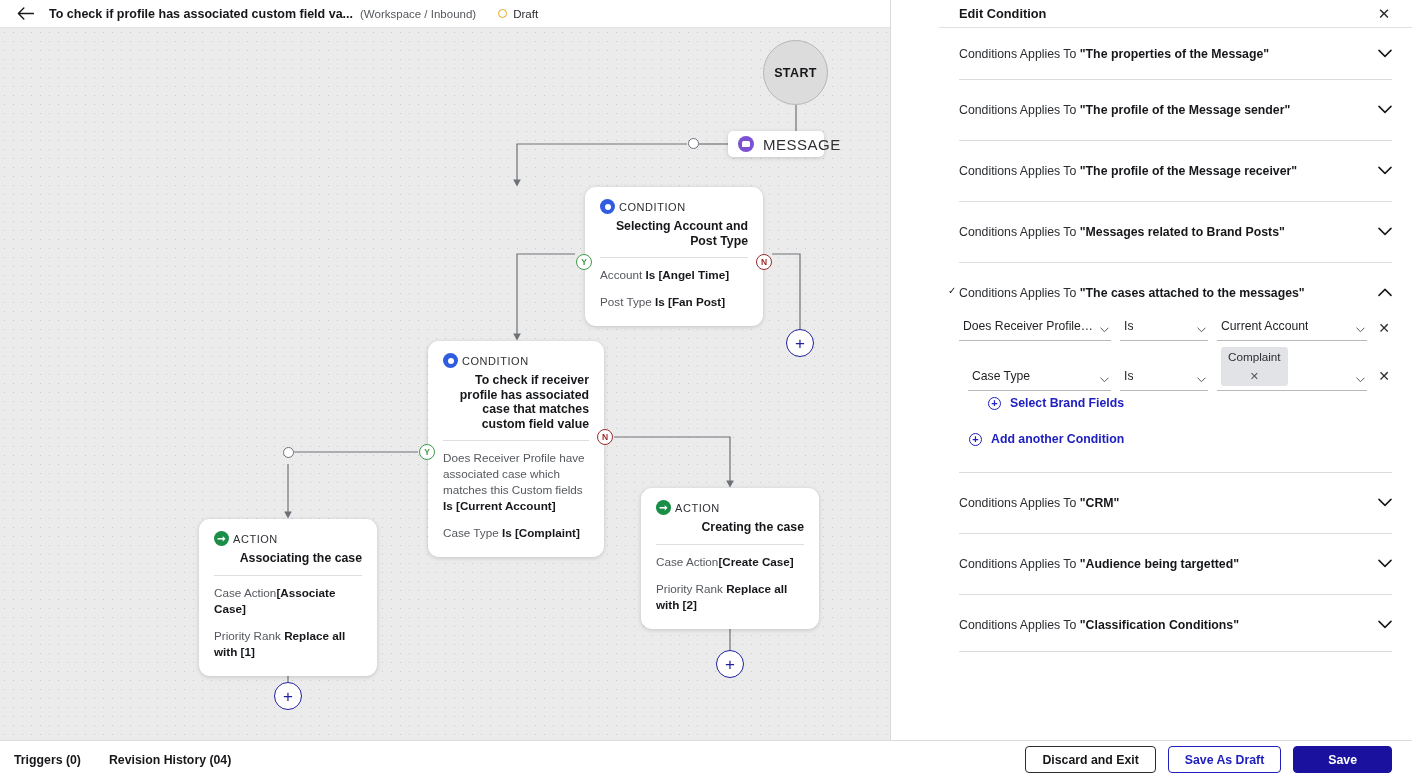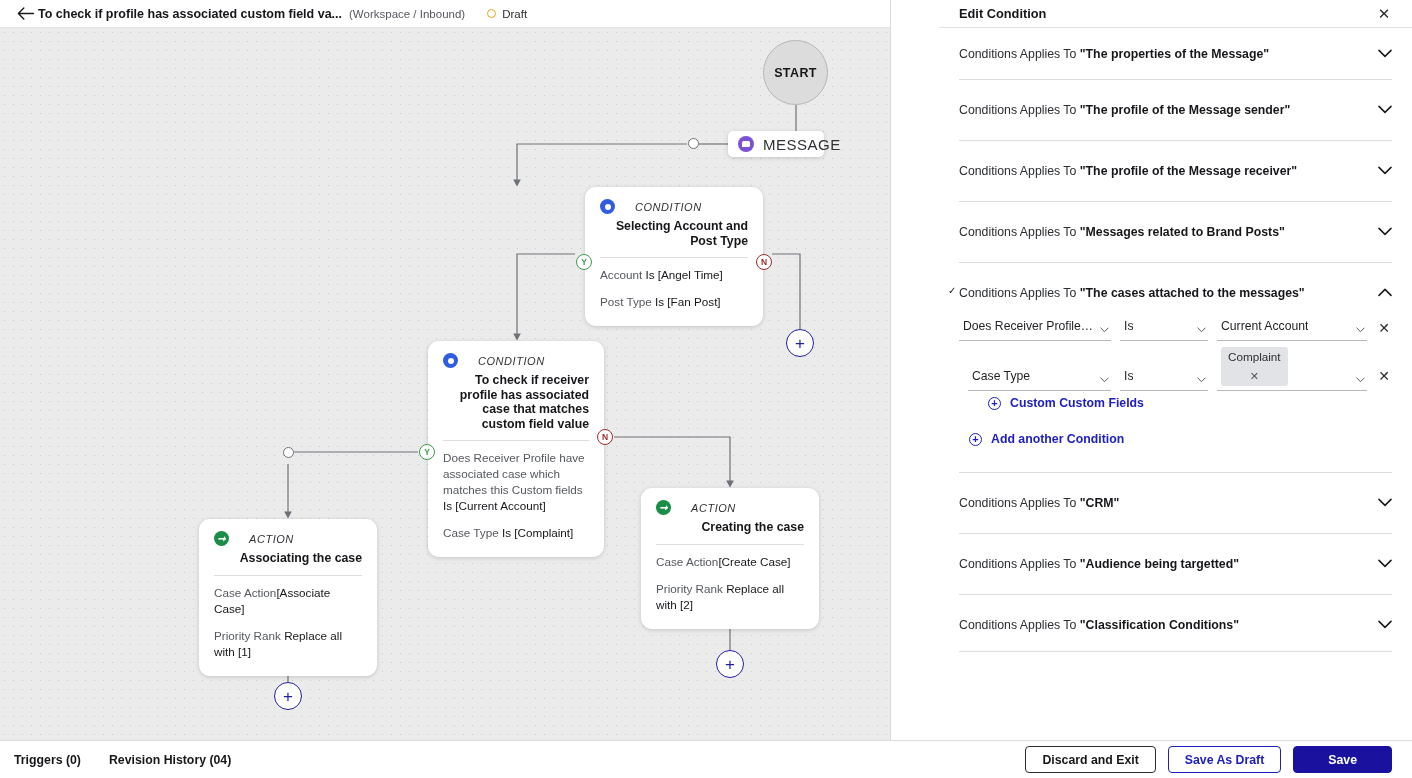--- a/index.html
+++ b/index.html
@@ -15,21 +15,21 @@
     position: absolute; left: 0; top: 0; width: 890px; height: 28px;
     background: #fff; display: flex; align-items: center;
     border-bottom: 1px solid #e3e3e3; padding-left: 14px;
   }
   .back-arrow {
     width: 22px; height: 22px; display: flex; align-items: center;
     justify-content: center; color: #1a1a1a; font-size: 17px; cursor: pointer;
     line-height: 1;
   }
   .flow-title {
-    margin-left: 2px; font-size: 12.5px; font-weight: bold; color: #16171a;
+    margin-left: 13px; font-size: 12.5px; font-weight: bold; color: #16171a;
     white-space: nowrap;
   }
   .flow-scope {
     margin-left: 7px; font-size: 11.5px; color: #55585e; white-space: nowrap;
   }
   .status-wrap {
     margin-left: 22px; display: flex; align-items: center; gap: 6px;
   }
   .status-dot {
     width: 9px; height: 9px; border-radius: 50%;
@@ -44,36 +44,36 @@
     background-image: radial-gradient(#c9c9c9 0.9px, transparent 0.9px);
     background-size: 9px 9px;
     overflow: hidden;
   }
   .svg-layer { position: absolute; left: 0; top: 0; width: 890px; height: 712px; }
 
   .node {
     position: absolute; background: #fff; border-radius: 11px;
     box-shadow: 0 1px 4px rgba(0,0,0,0.17);
   }
-  .node-hdr { display: flex; align-items: center; gap: 20px; font-style: italic; }
+  .node-hdr { display: flex; align-items: center; gap: 4px; }
   .node-kind {
     font-size: 11px; letter-spacing: .55px; color: #2e3033; font-weight: 400;
   }
   .node-title {
     font-size: 12.3px; font-weight: bold; color: #16171a; line-height: 14.6px;
     margin-top: 5px;
     text-align: right;
   }
   .node-rule { border-top: 1px solid #dedede; margin: 9px 0 0 0; }
   .node-body { padding-top: 9px; }
   .node-line {
     font-size: 11.7px; color: #55585e; line-height: 16px; margin-bottom: 11px;
   }
   .node-line:last-child { margin-bottom: 0; }
-  .node-line b { color: #16171a; font-weight: normal; }
+  .node-line b { color: #16171a; font-weight: bold; }
 
   .ic-condition {
     width: 15px; height: 15px; border-radius: 50%; background: #2f5ce0;
     display: flex; align-items: center; justify-content: center; flex: none;
   }
   .ic-condition::after {
     content: ''; width: 6px; height: 6px; border-radius: 50%; background: #fff;
   }
   .ic-action {
     width: 15px; height: 15px; border-radius: 50%; background: #1a8e47;
@@ -476,21 +476,21 @@
                 <path d="M.8 1 L4.5 4.7 L8.2 1" stroke="#55585e" stroke-width="1" fill="none" stroke-linecap="round"></path>
               </svg>
           </div>
           <div class="row-x" style="height:30px;">✕</div>
         </div>
       </div>
 
       <div class="sub-link">
         <div class="link-btn">
           <span class="pic">+</span>
-          <span>Custom Custom Fields</span>
+          <span>Select Brand Fields</span>
         </div>
       </div>
 
       <div class="add-link">
         <div class="link-btn">
           <span class="pic">+</span>
           <span>Add another Condition</span>
         </div>
       </div>
 

